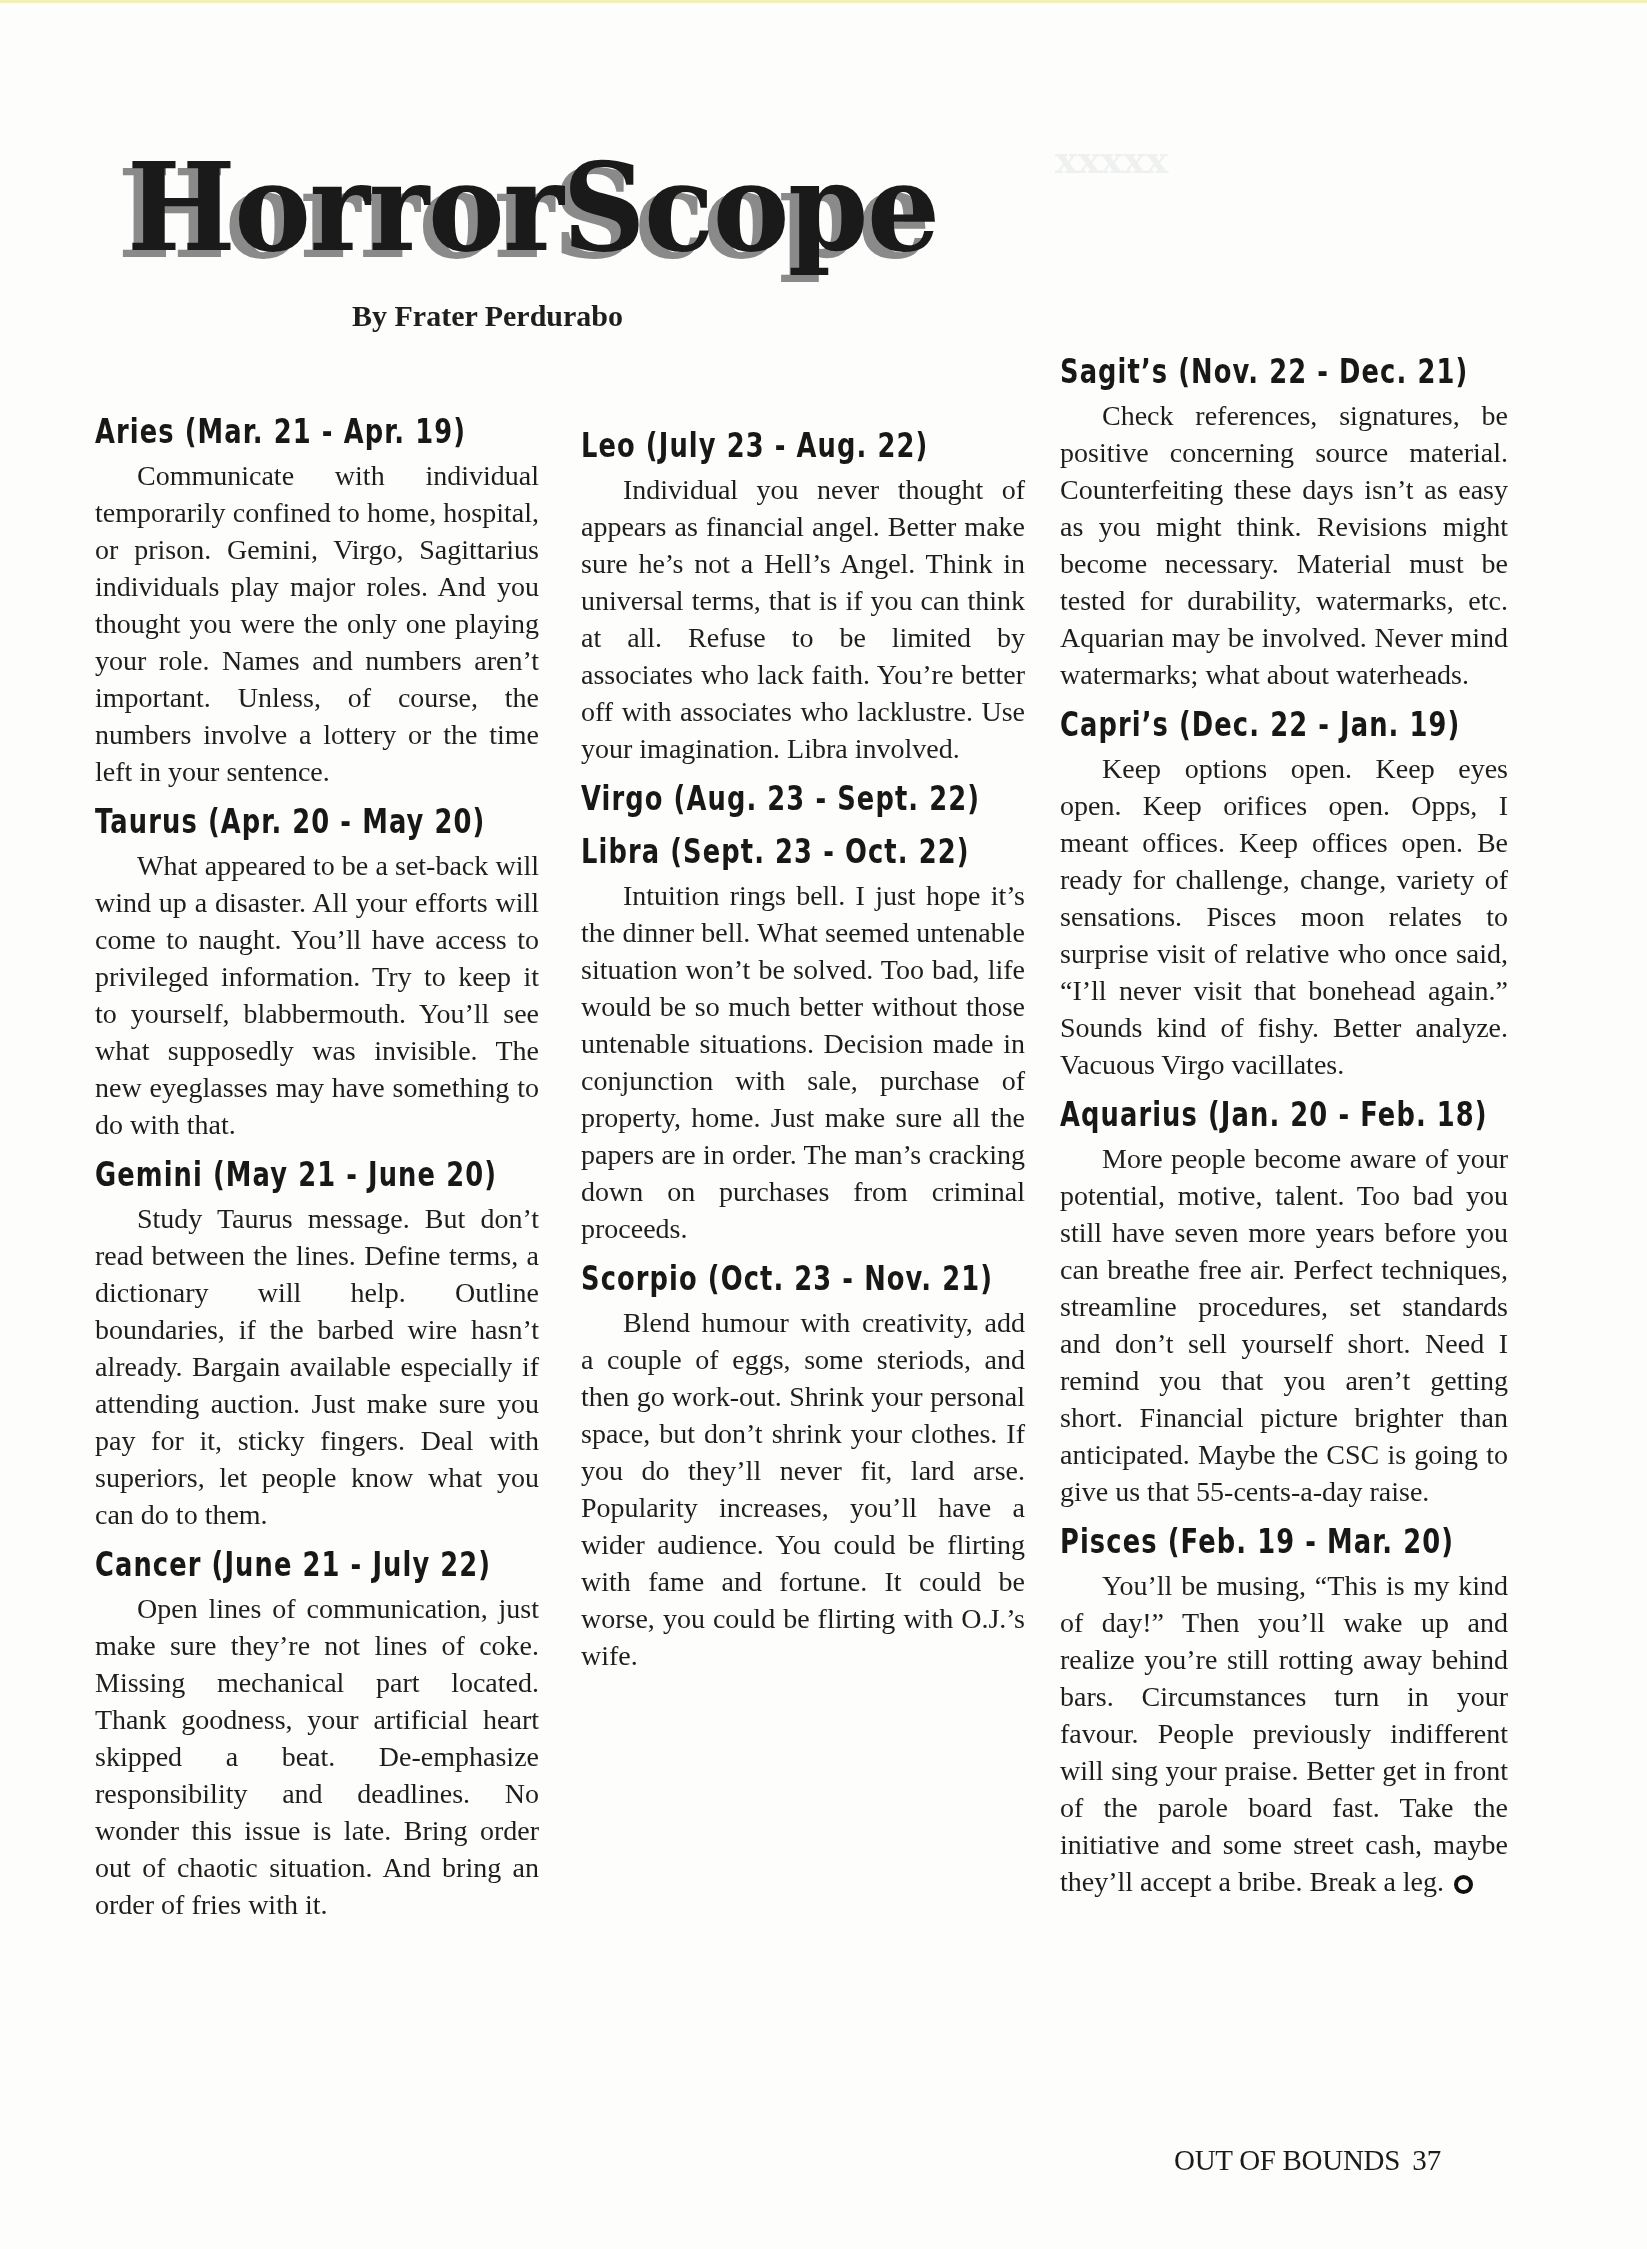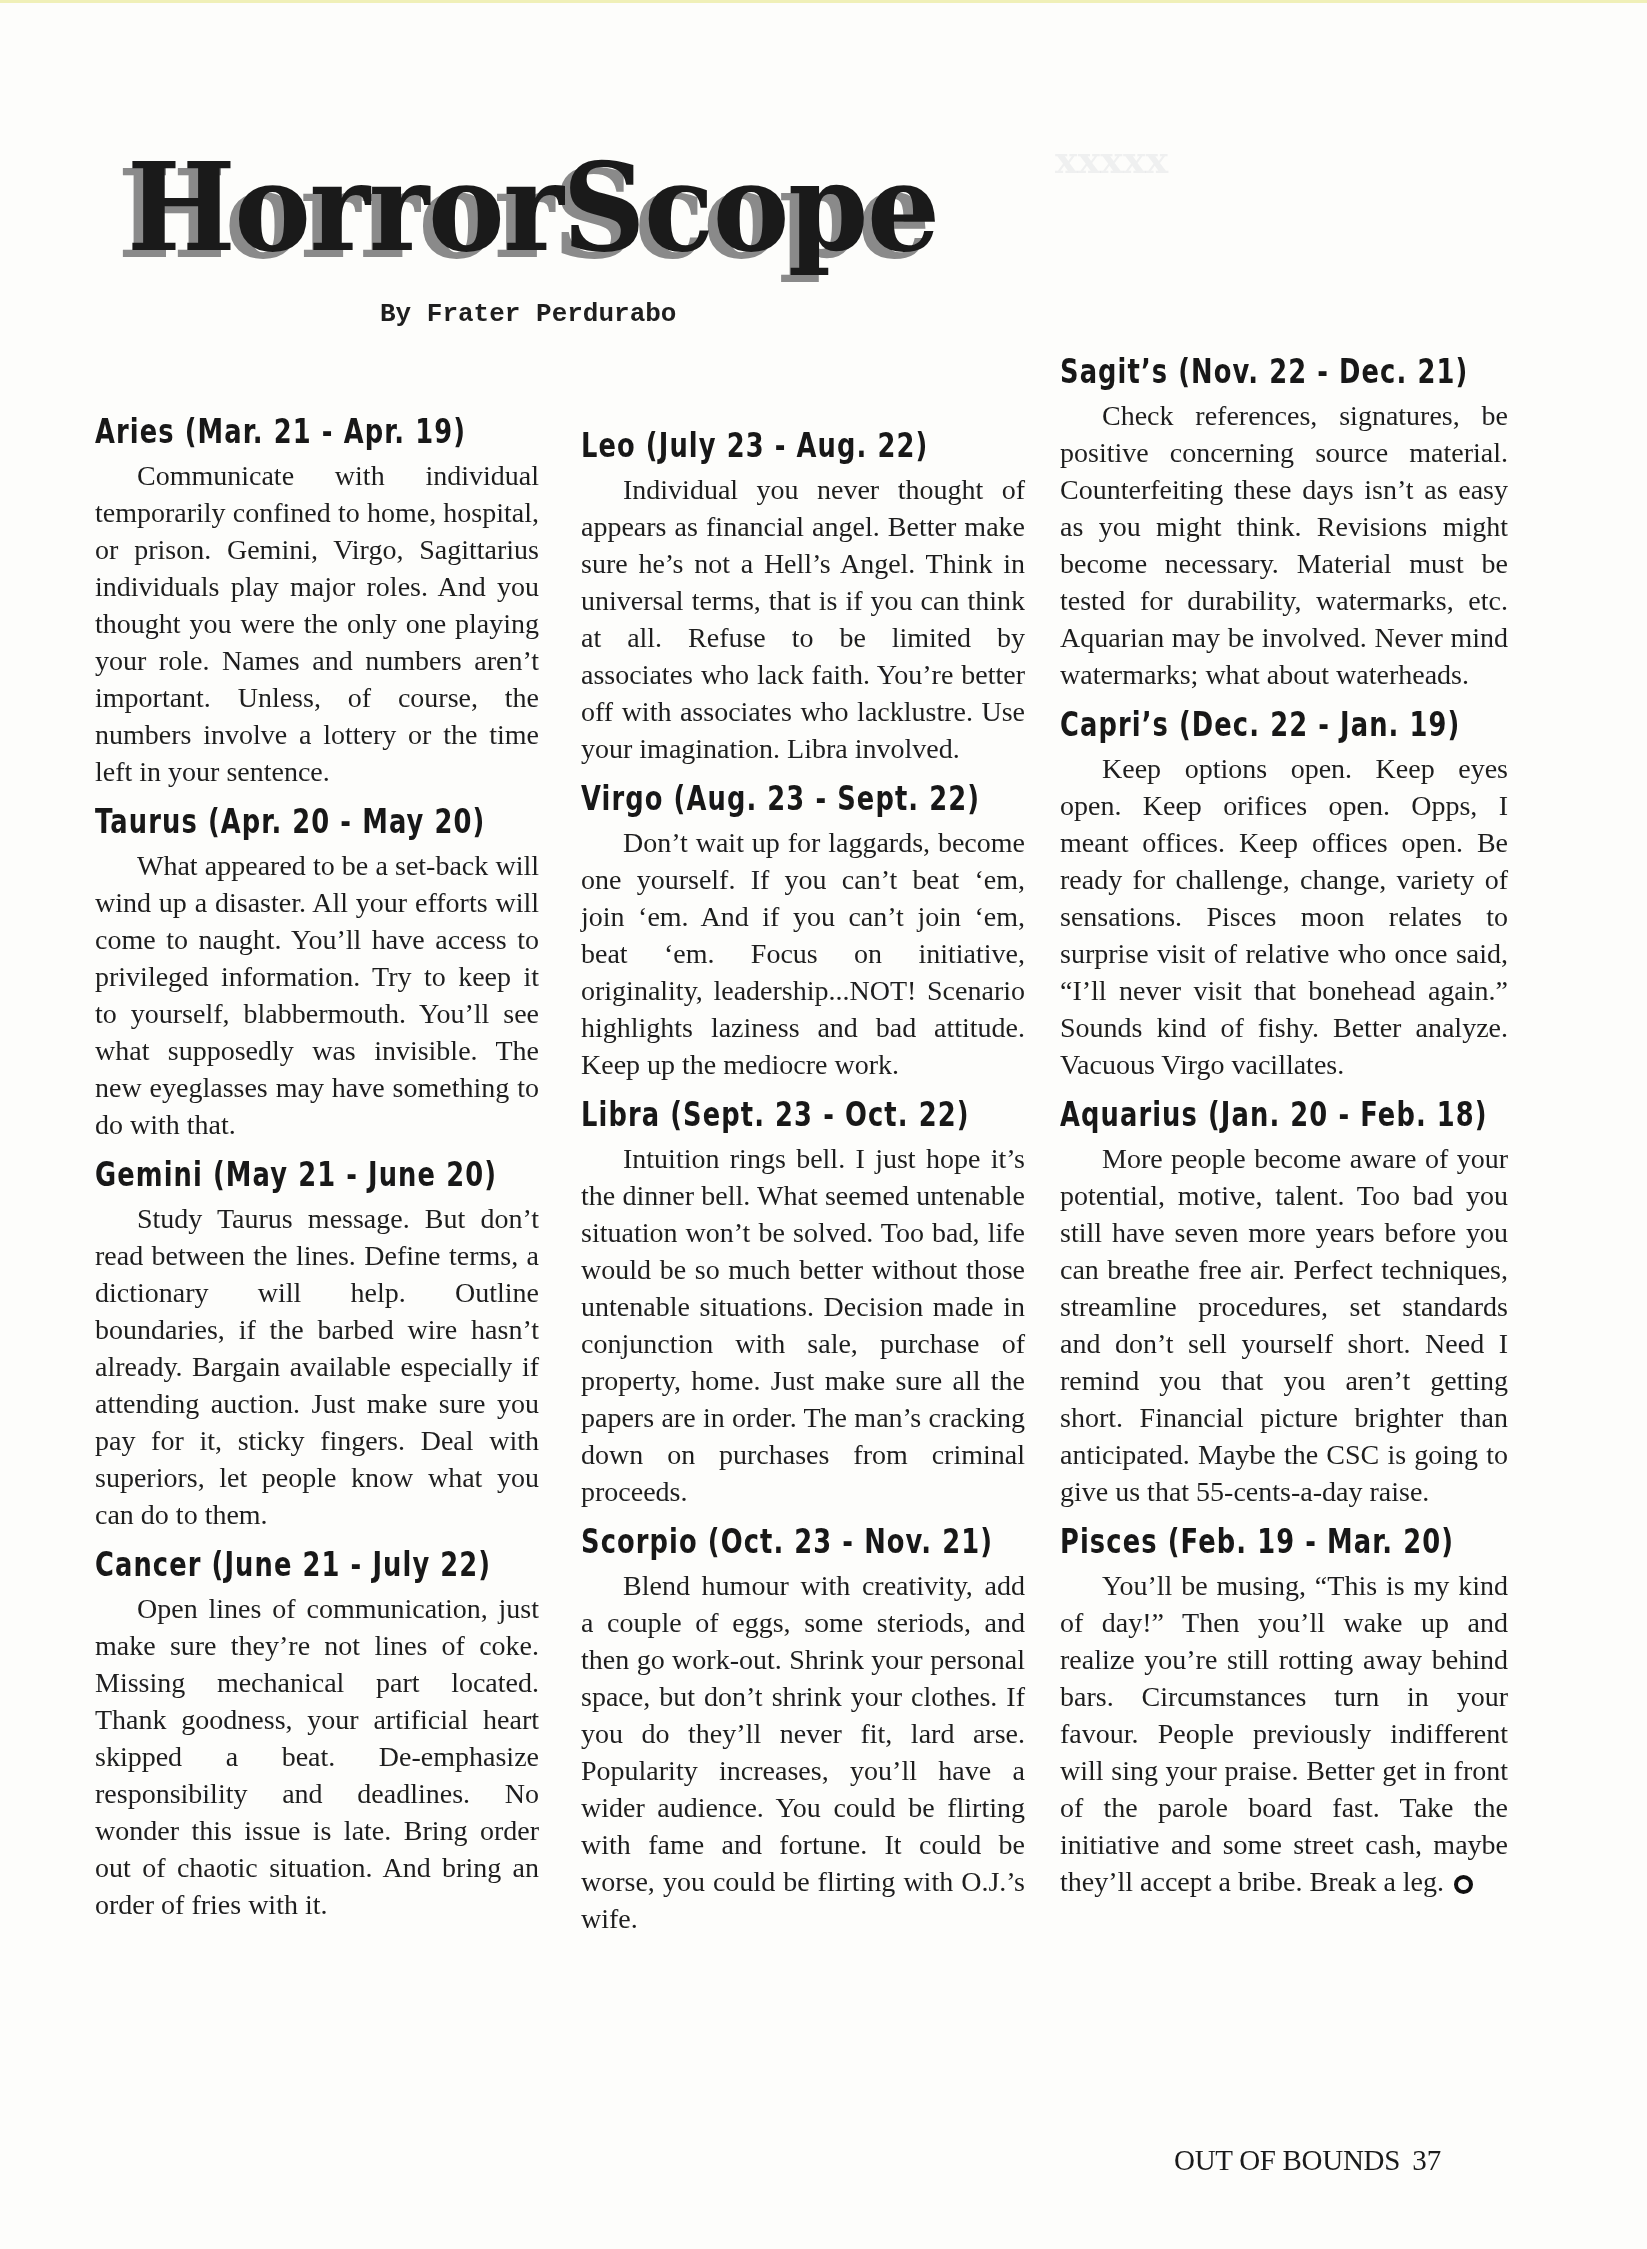--- a/index.html
+++ b/index.html
@@ -15,23 +15,23 @@
   }
   .masthead-title {
     position: absolute; left: 0; top: 0;
     font-family: "DejaVu Serif", serif;
     font-weight: bold; font-size: 115px; letter-spacing: -1.4px;
     color: #1a1a1a; line-height: 130px;
     text-shadow: -9.6px 6.9px 0 #8a8a8a;
     transform: scaleY(1.05);
   }
   .byline {
-    position: absolute; left: 380px; top: 299px;
-    font-family: Liberation Mono, monospace; font-weight: bold;
-    font-size: 26px; color: #1f1f1f;
+    position: absolute; left: 352px; top: 299px;
+    font-family: Liberation Serif, serif; font-weight: bold;
+    font-size: 30px; color: #1f1f1f;
   }
   .col { position: absolute; }
   .col1 { left: 95px; top: 411px; width: 444px; }
   .col2 { left: 581px; top: 425px; width: 444px; }
   .col3 { left: 1060px; top: 351px; width: 448px; }
   .entry { margin-bottom: 11px; }
   .sign-head {
     font-family: "DejaVu Sans", sans-serif; font-weight: bold;
     font-size: 33px; line-height: 42px;
     transform: scaleX(0.78); transform-origin: left center;
@@ -91,21 +91,20 @@
   </div>
 </div>
 
 <div class="col col2">
   <div class="entry">
     <div class="sign-head">Leo (July 23 - Aug. 22)</div>
     <p class="sign-body">Individual you never thought of appears as financial angel. Better make sure he’s not a Hell’s Angel. Think in universal terms, that is if you can think at all. Refuse to be limited by associates who lack faith. You’re better off with associates who lacklustre. Use your imagination. Libra involved.</p>
   </div>
   <div class="entry">
     <div class="sign-head">Virgo (Aug. 23 - Sept. 22)</div>
-    <p class="sign-body">Don’t wait up for laggards, become one yourself. If you can’t beat ‘em, join ‘em. And if you can’t join ‘em, beat ‘em. Focus on initiative, originality, leadership...NOT! Scenario highlights laziness and bad attitude. Keep up the mediocre work.</p>
   </div>
   <div class="entry">
     <div class="sign-head">Libra (Sept. 23 - Oct. 22)</div>
     <p class="sign-body">Intuition rings bell. I just hope it’s the dinner bell. What seemed untenable situation won’t be solved. Too bad, life would be so much better without those untenable situations. Decision made in conjunction with sale, purchase of property, home. Just make sure all the papers are in order. The man’s cracking down on purchases from criminal proceeds.</p>
   </div>
   <div class="entry">
     <div class="sign-head">Scorpio (Oct. 23 - Nov. 21)</div>
     <p class="sign-body">Blend humour with creativity, add a couple of eggs, some steriods, and then go work-out. Shrink your personal space, but don’t shrink your clothes. If you do they’ll never fit, lard arse. Popularity increases, you’ll have a wider audience. You could be flirting with fame and fortune. It could be worse, you could be flirting with O.J.’s wife.</p>
   </div>
 </div>

